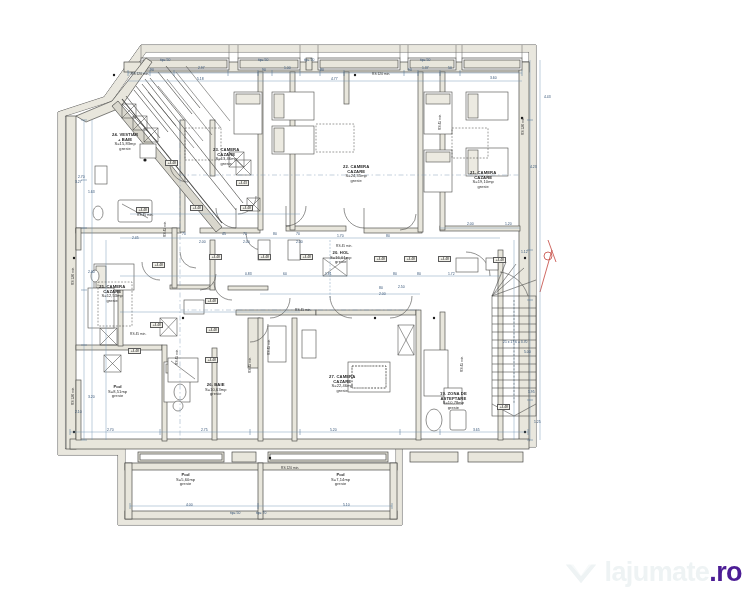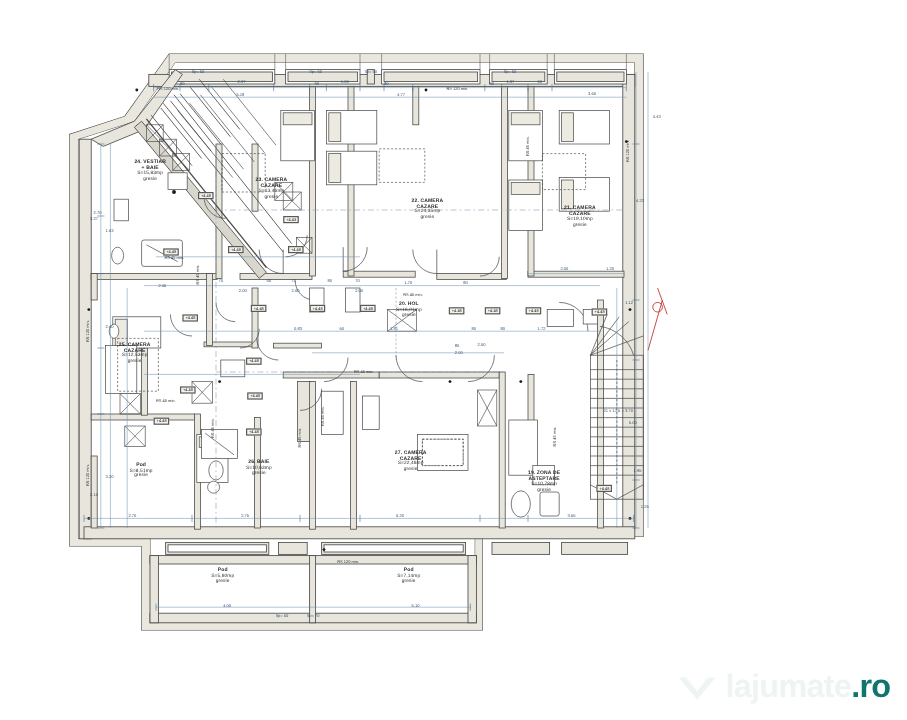--- a/index.html
+++ b/index.html
@@ -29,21 +29,21 @@
 
   .elev-tag{position:absolute;font-size:3.3px;color:#222;border:.5px solid #5a5a5a;
     background:#f2f1ea;padding:0px 1.5px;font-family:"Liberation Sans",sans-serif;
     white-space:nowrap;pointer-events:none;line-height:1.25;}
 
   
   #watermark{position:absolute;right:14px;bottom:14px;display:flex;align-items:center;
     gap:7px;opacity:1;pointer-events:none;}
   #watermark .wm-text{font-size:27px;font-weight:700;color:#eef3f4;
     font-family:"Liberation Sans",sans-serif;letter-spacing:-.6px;line-height:1;}
-  #watermark .wm-text .dot{color:#0f766e;}
+  #watermark .wm-text .dot{color:#4c1d95;}
   #watermark .wm-mark{width:34px;height:24px;}
 </style>
 </head>
 <body>
 
 <div id="stage">
 
   <div id="plan-sheet">
 
     <svg class="layer" viewBox="0 0 756 600">

